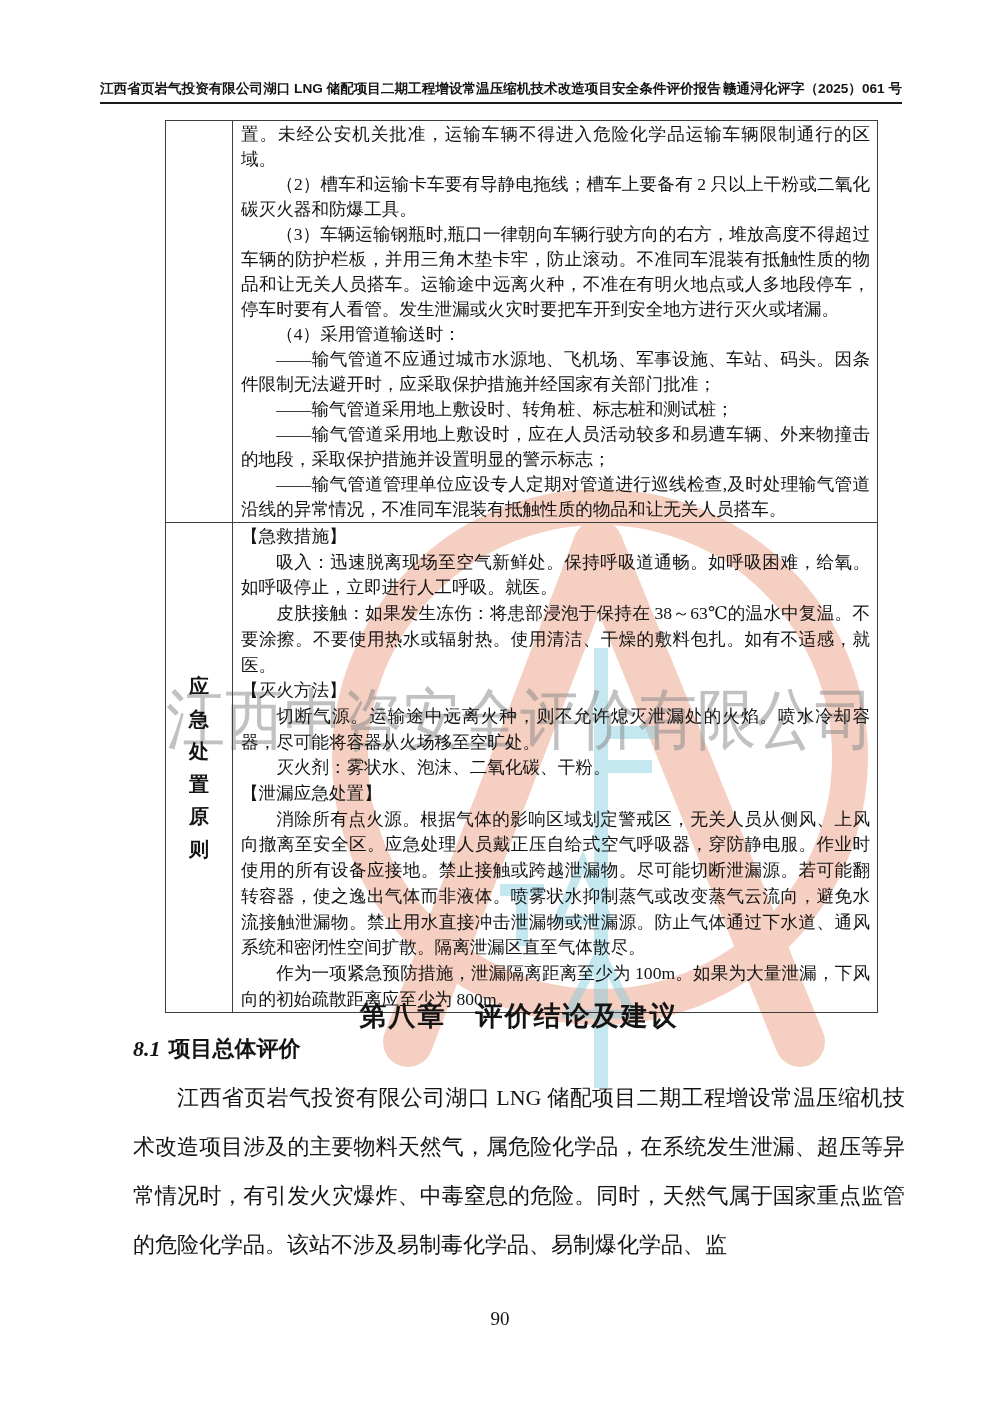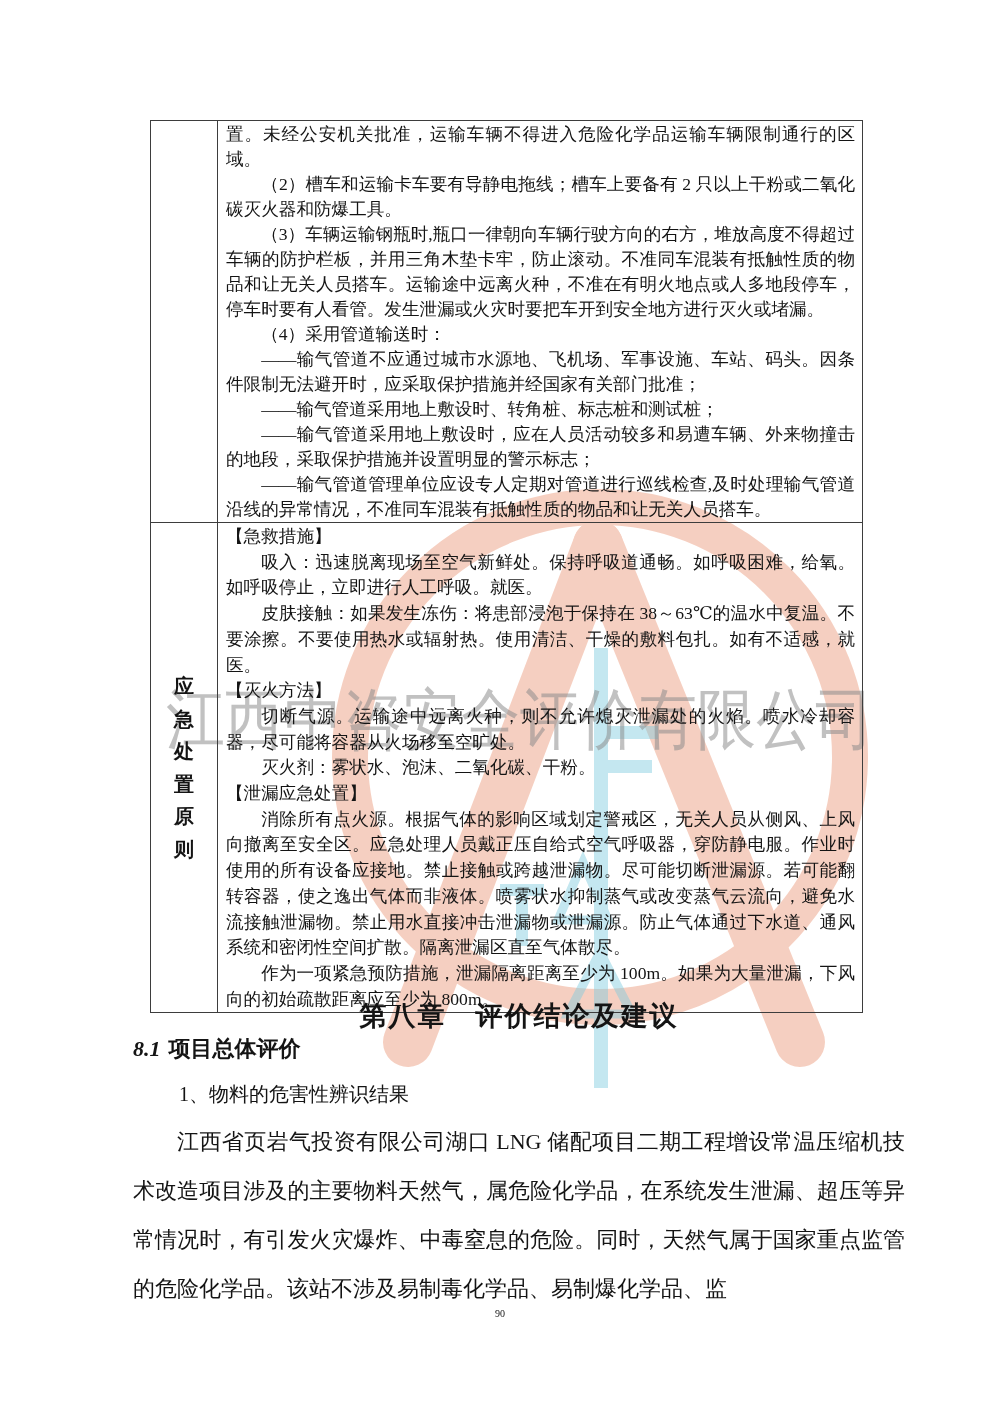--- a/index.html
+++ b/index.html
@@ -25,21 +25,21 @@
   
   .header {
     position:absolute; left:100px; right:98px; top:80px; z-index:3;
     display:flex; justify-content:space-between; align-items:flex-end;
     font-family:"Liberation Sans","DejaVu Sans",sans-serif;
     font-weight:bold; font-size:13.6px; line-height:17px;
     border-bottom:2px solid #1a1a1a; padding-bottom:5px;
     white-space:nowrap;
   }
   
-  .tbl-wrap { position:absolute; left:150px; top:120px; width:713px; z-index:3; }
+  .tbl-wrap { position:absolute; left:165px; top:120px; width:713px; z-index:3; }
   table { border-collapse:collapse; width:100%; table-layout:fixed; }
   td { border:1.5px solid #3d3d3d; vertical-align:top; background:transparent; }
   td.label-cell { width:67px; text-align:center; vertical-align:middle; }
   td.content-cell { padding:1px 7px 0 8px; font-size:17.6px; text-align:justify; overflow:hidden; }
   tr.r1 td { height:377px; }
   tr.r2 td { height:465px; }
   tr.r1 td.content-cell { line-height:25px; }
   tr.r2 td.content-cell { line-height:25.7px; }
   .para { text-align:justify; }
   .para.ind { text-indent:2em; }
@@ -59,21 +59,21 @@
     font-family:"Liberation Sans","DejaVu Sans",sans-serif;
   }
   .section-heading .sec-num { font-family:"Liberation Serif","DejaVu Serif",serif; font-style:italic; margin-right:8px; }
   .list-item { margin-top:17px; font-size:20px; text-indent:2.3em; }
   .body-para {
     margin-top:9px; font-size:22px; line-height:49px;
     text-align:justify; text-indent:2em;
   }
   .page-number {
     position:absolute; left:0; right:0; top:1308px; z-index:3;
-    text-align:center; font-size:10px;
+    text-align:center; font-size:19px;
   }
 </style>
 </head>
 <body>
 
 <div class="page">
 
   <svg class="wm-svg" width="1000" height="1414" viewBox="0 0 1000 1414">
     <g fill="none" stroke-linecap="round" opacity="0.5">
       <circle class="wm-orange" cx="600" cy="757" r="250" stroke-width="36" stroke="#eda184"></circle>
@@ -86,20 +86,24 @@
       <rect class="wm-blue-f" x="608" y="760" width="44" height="13" fill="#7ecbde"></rect>
       <rect class="wm-blue-f" x="500" y="884" width="44" height="12" fill="#7ecbde"></rect>
       <rect class="wm-blue-f" x="516" y="884" width="12" height="62" fill="#7ecbde"></rect>
       <path class="wm-blue-s" d="M583 862 L558 920 L608 920 Z" fill="none" stroke-width="9" stroke="#7ecbde"></path>
       <path class="wm-blue-s" d="M600 952 L568 1014 L632 1014 Z" fill="none" stroke-width="9" stroke="#7ecbde"></path>
     </g>
   </svg>
 
   <div class="wm-text" style="color: rgb(138, 138, 138);">江西中咨安全评价有限公司</div>
 
+  <div class="header">
+    <span>江西省页岩气投资有限公司湖口 LNG 储配项目二期工程增设常温压缩机技术改造项目安全条件评价报告</span>
+    <span>赣通浔化评字（2025）061 号</span>
+  </div>
 
   <div class="tbl-wrap">
     <table>
       <tbody>
           <tr class="r1">
         <td class="label-cell"></td>
         <td class="content-cell" id="row1-paras">
               <div class="para">置。未经公安机关批准，运输车辆不得进入危险化学品运输车辆限制通行的区域。</div>
               <div class="para ind">（2）槽车和运输卡车要有导静电拖线；槽车上要备有 2 只以上干粉或二氧化碳灭火器和防爆工具。</div>
               <div class="para ind">（3）车辆运输钢瓶时,瓶口一律朝向车辆行驶方向的右方，堆放高度不得超过车辆的防护栏板，并用三角木垫卡牢，防止滚动。不准同车混装有抵触性质的物品和让无关人员搭车。运输途中远离火种，不准在有明火地点或人多地段停车，停车时要有人看管。发生泄漏或火灾时要把车开到安全地方进行灭火或堵漏。</div>
@@ -133,19 +137,18 @@
       </tr>
     </tbody>
       </table>
   </div>
 
   <div class="chapter">
     <div class="chapter-title">第八章　评价结论及建议</div>
     <div class="section-heading">
       <span class="sec-num">8.1</span><span>项目总体评价</span>
     </div>
-    <div class="list-item">1、物料的危害性辨识结果</div>
     <div class="body-para">江西省页岩气投资有限公司湖口 LNG 储配项目二期工程增设常温压缩机技术改造项目涉及的主要物料天然气，属危险化学品，在系统发生泄漏、超压等异常情况时，有引发火灾爆炸、中毒窒息的危险。同时，天然气属于国家重点监管的危险化学品。该站不涉及易制毒化学品、易制爆化学品、监</div>
   </div>
 
   <div class="page-number">90</div>
 
 </div>
 
 </body></html>

